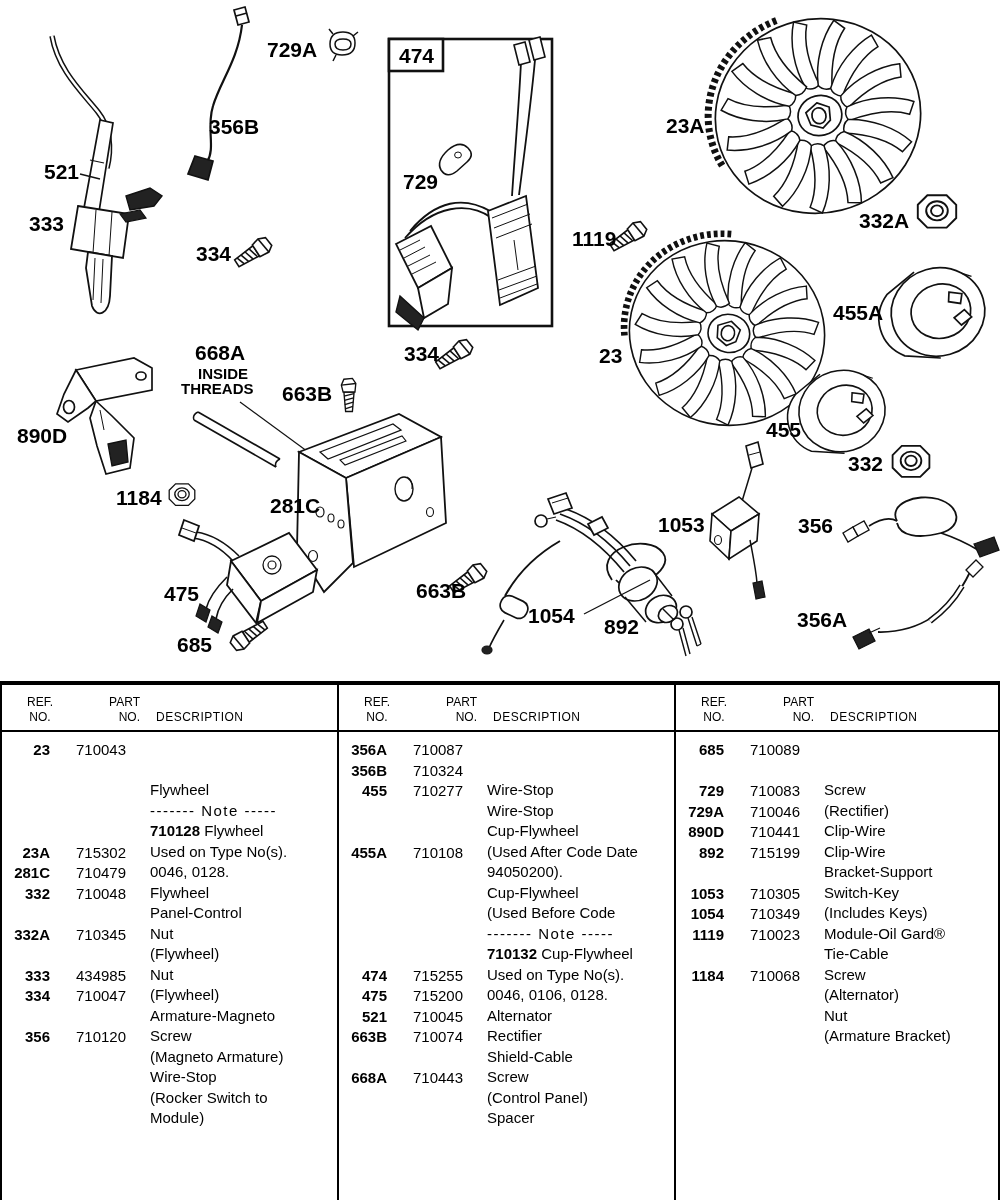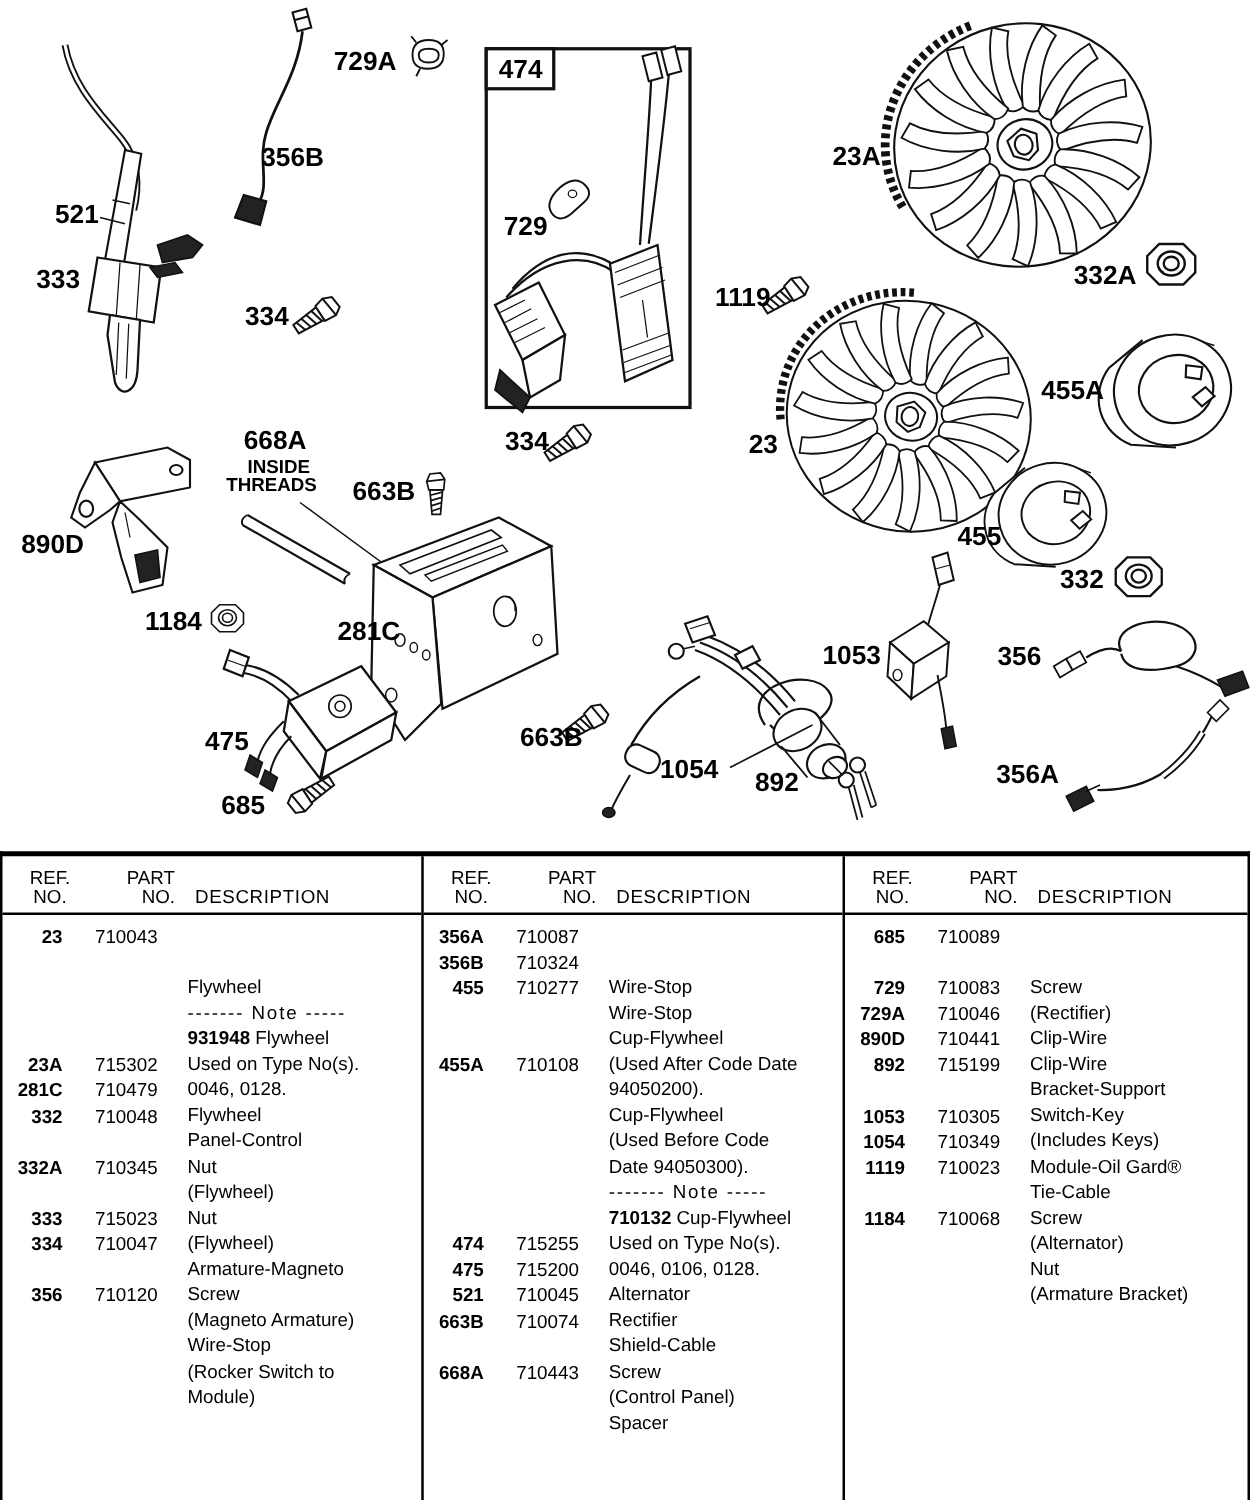--- a/index.html
+++ b/index.html
@@ -9,21 +9,21 @@
   .diagram svg{position:absolute;top:0;left:0;}
   .callout{position:absolute;font-weight:700;font-size:21px;line-height:1;
            white-space:nowrap;color:#000;}
   
   .ptable{position:absolute;top:681px;left:0;width:996px;height:515px;
           border-top:4px solid #000;border-left:2px solid #000;border-right:2px solid #000;
           display:flex;background:#fff;}
   .pcol{flex:0 0 auto;width:337px;box-sizing:border-box;border-right:2px solid #000;font-size:15px;}
   .pcol.last{flex:1 1 auto;width:auto;border-right:none;}
   .phead{display:flex;align-items:flex-end;height:47px;box-sizing:border-box;
-         border-bottom:2px solid #000;padding:4px 0 5px 16px;font-size:15px;line-height:15px;}
+         border-bottom:2px solid #000;padding:4px 0 5px 16px;font-size:12px;line-height:15px;}
   .h-ref{width:44px;text-align:center;}
   .h-part{width:58px;margin-left:20px;text-align:right;}
   .h-desc{margin-left:16px;letter-spacing:0.5px;}
   .pbody{padding-top:8px;}
   .prow{display:flex;height:20.5px;line-height:20.5px;white-space:nowrap;}
   .ref{width:48px;text-align:right;font-weight:700;flex:0 0 auto;}
   .part{width:64px;margin-left:26px;font-weight:400;flex:0 0 auto;}
   .desc{margin-left:10px;margin-top:40px;}
   .desc b{font-weight:700;}
   .desc.note{font-weight:400;letter-spacing:1.5px;}
@@ -311,21 +311,21 @@
             <span class="desc">Flywheel</span>
           </div>
           <div class="prow">
             <span class="ref"></span>
             <span class="part"></span>
             <span class="desc note">------- Note -----</span>
           </div>
           <div class="prow">
             <span class="ref"></span>
             <span class="part"></span>
-            <span class="desc"><b>931948 </b>Flywheel</span>
+            <span class="desc"><b>710128 </b>Flywheel</span>
           </div>
           <div class="prow">
             <span class="ref"></span>
             <span class="part"></span>
             <span class="desc">Used on Type No(s).</span>
           </div>
           <div class="prow">
             <span class="ref"></span>
             <span class="part"></span>
             <span class="desc">0046, 0128.</span>
@@ -355,21 +355,21 @@
             <span class="part">710345</span>
             <span class="desc">Nut</span>
           </div>
           <div class="prow">
             <span class="ref"></span>
             <span class="part"></span>
             <span class="desc">(Flywheel)</span>
           </div>
           <div class="prow">
             <span class="ref">333</span>
-            <span class="part">715023</span>
+            <span class="part">434985</span>
             <span class="desc">Armature-Magneto</span>
           </div>
           <div class="prow">
             <span class="ref">334</span>
             <span class="part">710047</span>
             <span class="desc">Screw</span>
           </div>
           <div class="prow">
             <span class="ref"></span>
             <span class="part"></span>
@@ -436,25 +436,20 @@
             <span class="desc">Cup-Flywheel</span>
           </div>
           <div class="prow">
             <span class="ref"></span>
             <span class="part"></span>
             <span class="desc">(Used Before Code</span>
           </div>
           <div class="prow">
             <span class="ref"></span>
             <span class="part"></span>
-            <span class="desc">Date 94050300).</span>
-          </div>
-          <div class="prow">
-            <span class="ref"></span>
-            <span class="part"></span>
             <span class="desc note">------- Note -----</span>
           </div>
           <div class="prow">
             <span class="ref"></span>
             <span class="part"></span>
             <span class="desc"><b>710132 </b>Cup-Flywheel</span>
           </div>
           <div class="prow">
             <span class="ref"></span>
             <span class="part"></span>

